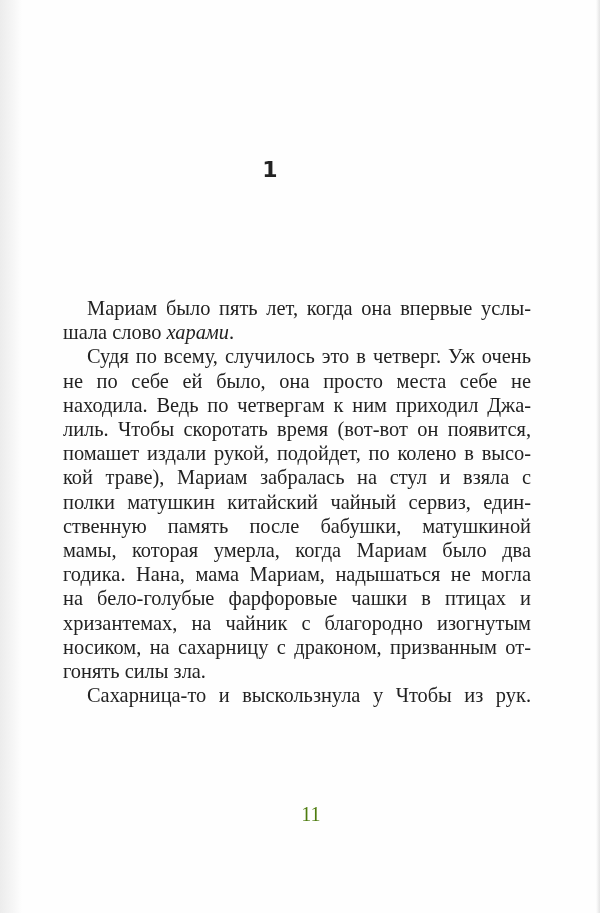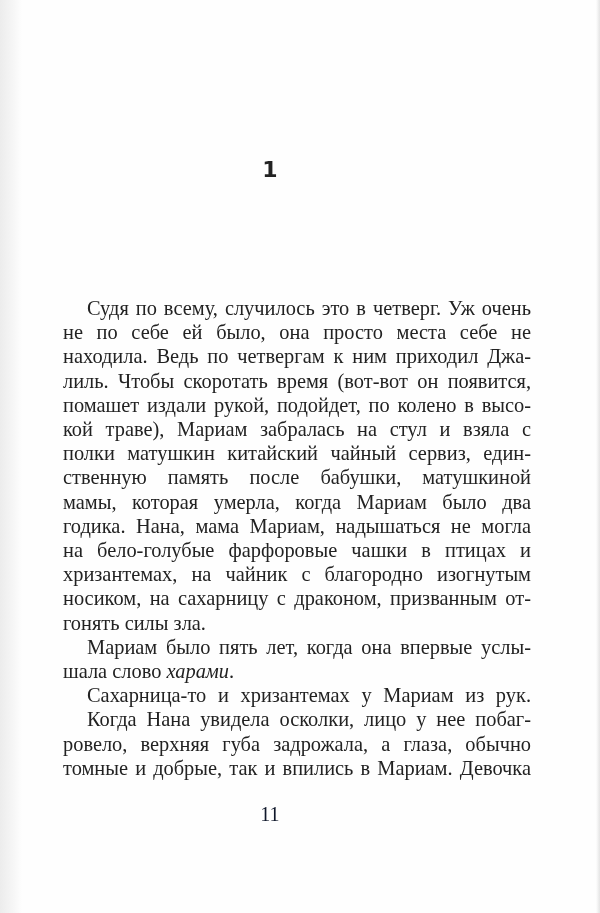--- a/index.html
+++ b/index.html
@@ -60,60 +60,56 @@
     .line.indent {
       padding-left: 24px;
     }
     .page-number {
       position: absolute;
       top: 803px;
       left: 0;
       width: 540px;
       text-align: center;
       font-size: 20px;
-      color: #0f172a;
+      color: #4d7c0f;
+      padding-left: 41px;
     }
     em { font-style: italic; }
   </style>
 </head>
 <body>
 
 <div class="left-edge"></div>
 <div class="right-edge"></div>
 
 <div class="chapter-number">1</div>
 
 <div class="text-block">
+
+  <div>
+    <span class="line indent">Мариам было пять лет, когда она впервые услы-</span>
+    <span class="line last"><span>шала слово </span><em>харами</em><span>.</span></span>
+  </div>
 
   <div>
     <span class="line indent">Судя по всему, случилось это в четверг. Уж очень</span>
     <span class="line">не по себе ей было, она просто места себе не</span>
     <span class="line">находила. Ведь по четвергам к ним приходил Джа-</span>
     <span class="line">лиль. Чтобы скоротать время (вот-вот он появится,</span>
     <span class="line">помашет издали рукой, подойдет, по колено в высо-</span>
     <span class="line">кой траве), Мариам забралась на стул и взяла с</span>
     <span class="line">полки матушкин китайский чайный сервиз, един-</span>
     <span class="line">ственную память после бабушки, матушкиной</span>
     <span class="line">мамы, которая умерла, когда Мариам было два</span>
     <span class="line">годика. Нана, мама Мариам, надышаться не могла</span>
     <span class="line">на бело-голубые фарфоровые чашки в птицах и</span>
     <span class="line">хризантемах, на чайник с благородно изогнутым</span>
     <span class="line">носиком, на сахарницу с драконом, призванным от-</span>
     <span class="line last">гонять силы зла.</span>
   </div>
 
   <div>
-    <span class="line indent">Мариам было пять лет, когда она впервые услы-</span>
-    <span class="line last"><span>шала слово </span><em>харами</em><span>.</span></span>
+    <span class="line indent">Сахарница-то и выскользнула у Чтобы из рук.</span>
   </div>
 
-  <div>
-    <span class="line indent">Сахарница-то и хризантемах у Мариам из рук.</span>
-  </div>
-
-  <div>
-    <span class="line indent">Когда Нана увидела осколки, лицо у нее побаг-</span>
-    <span class="line">ровело, верхняя губа задрожала, а глаза, обычно</span>
-    <span class="line">томные и добрые, так и впились в Мариам. Девочка</span>
-  </div>
 </div>
 
 <div class="page-number">11</div>
 
 </body></html>

